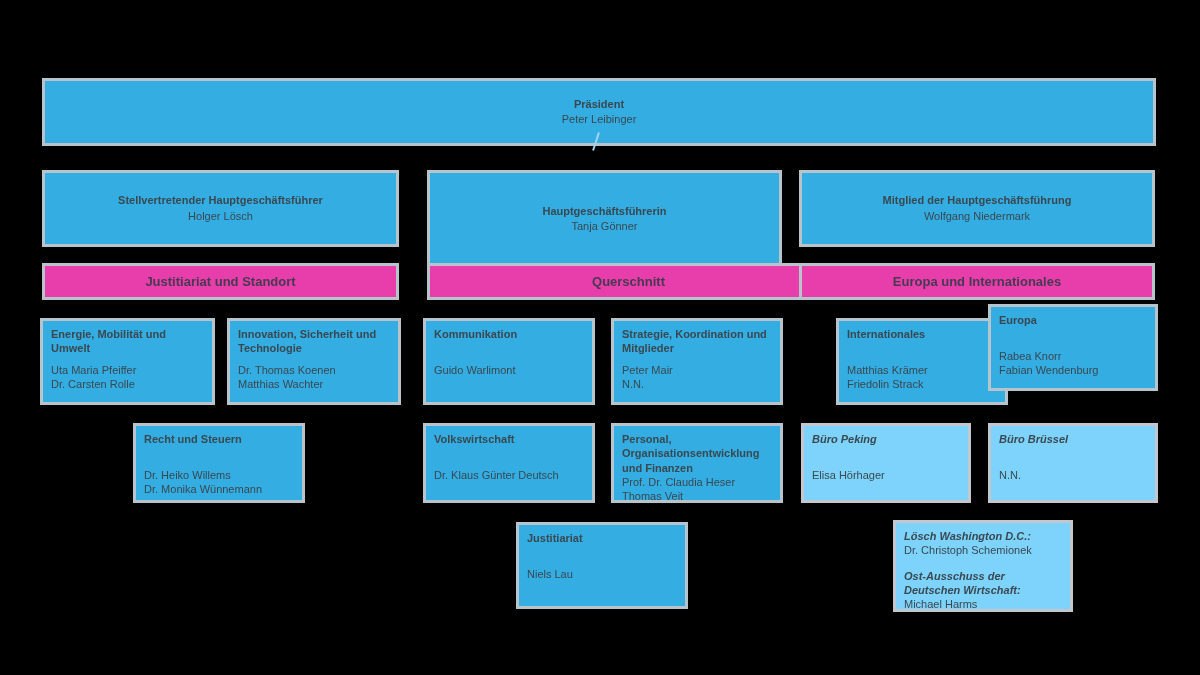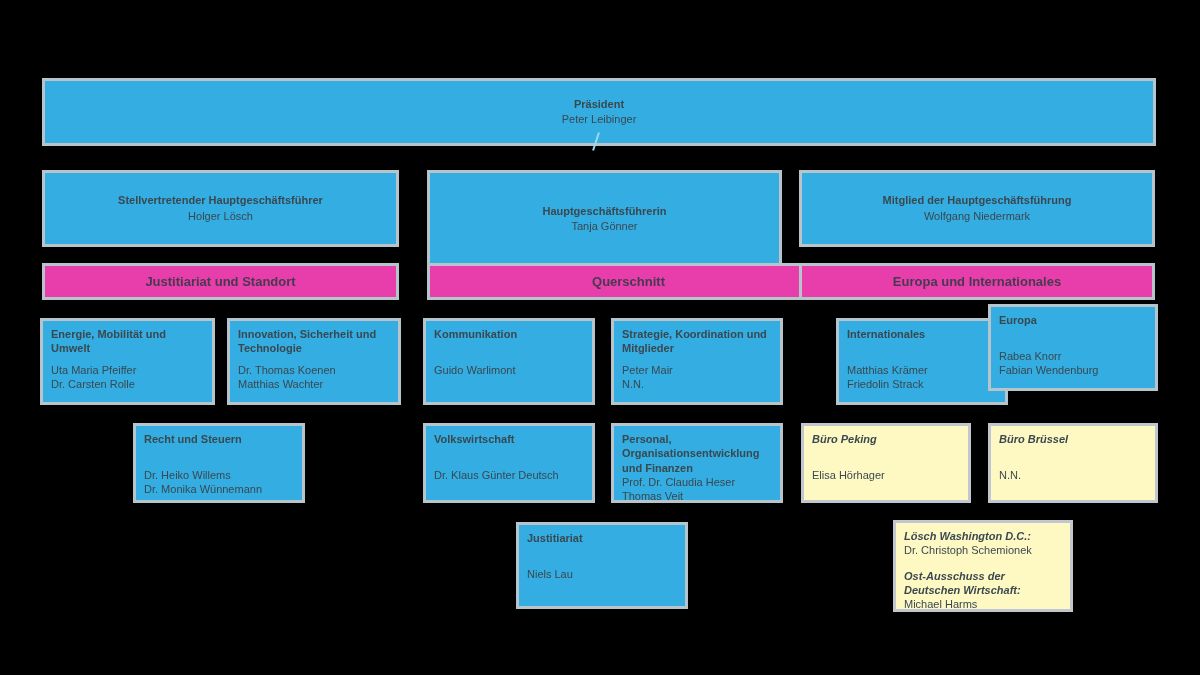--- a/index.html
+++ b/index.html
@@ -17,21 +17,21 @@
   .lead { display:flex; flex-direction:column; align-items:center; justify-content:center;
           text-align:center; font-size:11px; line-height:1.4; }
   .lead .t { font-weight:bold; }
   
   .section { background:#e83eac; display:flex; align-items:center; justify-content:center;
              font-size:13px; font-weight:bold; color:#463a50; }
   
   .dept { font-size:11px; padding:6px 8px; line-height:1.3; }
   .dept .dept-title { font-weight:bold; min-height:36px; }
   .dept .dept-names div { min-height:14px; }
-  .purple { background:#fef9c3; border-color:#c2c6ce; }
+  .purple { background:#7dd3fc; border-color:#c2c6ce; }
   .purple .dept-title { font-style:italic; }
   .wash .dept-title { min-height:0; }
   .wash .entry { margin-bottom:11px; }
   .connector {
     position:absolute; width:2px; height:19px; background:#a3d6ef;
     transform:rotate(18deg); z-index:5;
   }
 </style>
 </head>
 <body>

